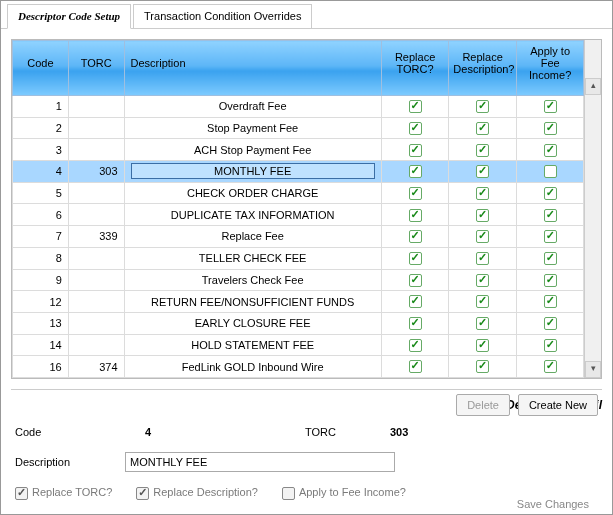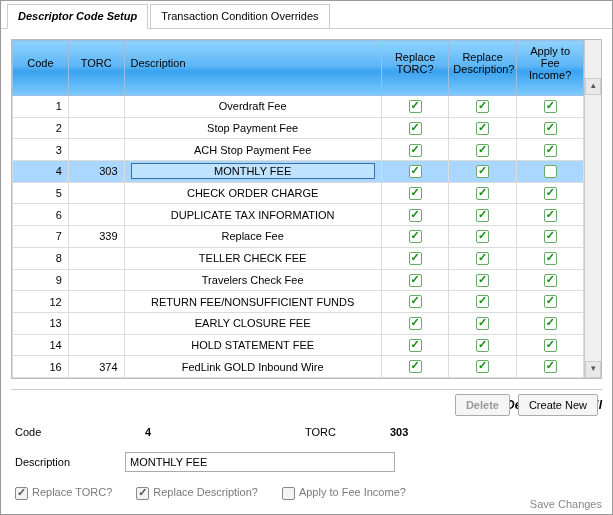--- a/index.html
+++ b/index.html
@@ -31,20 +31,21 @@
     background: #fff;
     cursor: pointer;
     position: relative;
   }
   .tab.active {
     font-weight: bold;
     font-style: italic;
     z-index: 2;
     border-bottom: 1px solid #fff;
     margin-bottom: -1px;
+    font-family: Liberation Serif, serif;
   }
   .content { padding: 10px 10px 6px 10px; }
   .grid-wrap {
     border: 1px solid #bbb;
     position: relative;
     display: flex;
     height: 340px;
   }
   .grid {
     border-collapse: collapse;
@@ -146,21 +147,21 @@
     gap: 8px;
   }
   .btn {
     border: 1px solid #aaa;
     background: #f5f5f5;
     padding: 4px 10px;
     font-size: 11px;
     cursor: pointer;
     border-radius: 2px;
   }
-  .btn.disabled { color: #999; cursor: default; font-weight: bold; }
+  .btn.disabled { color: #999; cursor: default; }
   .row1 {
     display: flex;
     gap: 40px;
     padding: 4px 4px 10px 4px;
     align-items: center;
   }
   .lbl { width: 90px; }
   .val { font-weight: bold; width: 120px; text-align:left; }
   .row2 {
     display: flex;
@@ -188,21 +189,21 @@
     border:1px solid #888; border-radius:2px;
     vertical-align:middle; margin-right:4px;
     position:relative; background:#f3f3f3;
   }
   .cb.checked::after{
     content:"✓"; color:#555; font-size:11px; font-weight:bold;
     position:absolute; top:-2px; left:1px;
   }
   .save {
     position: absolute;
-    right: 10px;
+    right: 23px;
     bottom: 4px;
     color: #888;
     font-size: 11px;
   }
 </style>
 </head>
 <body>
 
 <div class="window">
 

